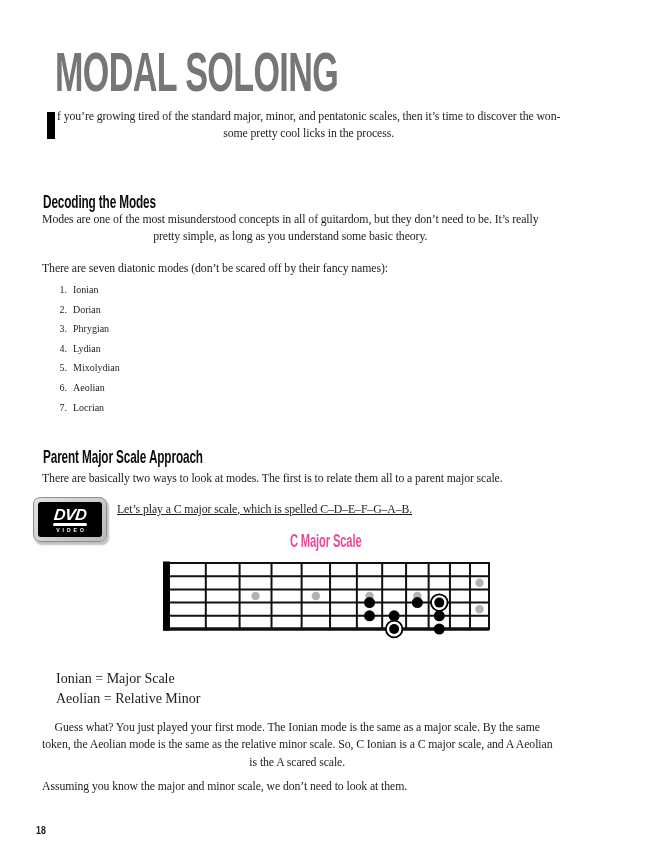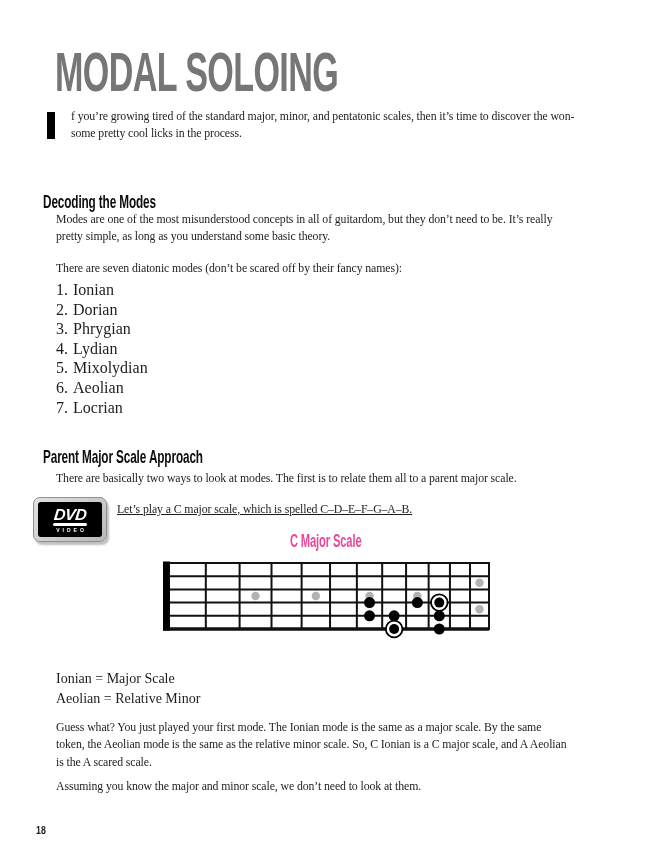--- a/index.html
+++ b/index.html
@@ -23,36 +23,36 @@
   }
   #h-decoding{top:192px;}
   #h-parent{top:447px;}
   .diagram-title{
     position:absolute;left:160px;top:531px;width:332px;text-align:center;
     font-family:"Liberation Sans", sans-serif;font-weight:bold;font-size:18px;
     color:#ec4899;letter-spacing:-0.2px;
   }
   .diagram-title span{display:inline-block;transform:scaleX(0.62);transform-origin:center top;white-space:nowrap;}
   
-  .para{position:absolute;left:56px;font-size:11.8px;letter-spacing:-0.1px;}
+  .para{position:absolute;left:42px;font-size:11.8px;letter-spacing:-0.1px;text-align:center;}
   .para .ln{white-space:nowrap;line-height:17px;height:17px;}
   #intro{top:108px;}
   #intro .ln:nth-child(1),#intro .ln:nth-child(2){padding-left:15px;}
   #p-decoding1{top:211px;}
   #p-decoding2{top:260px;}
   #p-parent1{top:470px;}
   #p-guess{top:719px;}
   #p-guess .ln{line-height:17.3px;height:17.3px;}
   #p-assume{top:778px;}
   .dropcap{
     position:absolute;left:47px;top:112px;display:block;width:8px;height:27px;
     background:#000;color:transparent;overflow:hidden;font-size:2px;
   }
   
-  .mode-list{position:absolute;left:56px;top:280px;font-size:16px;}
+  .mode-list{position:absolute;left:56px;top:280px;font-size:10px;}
   .mode-row{line-height:19.6px;height:19.6px;white-space:nowrap;}
   .mode-num{display:inline-block;width:11px;text-align:right;margin-right:6px;}
   
   .equations{position:absolute;left:56px;top:669px;font-size:14px;}
   .equations .ln{line-height:20px;height:20px;white-space:nowrap;}
   
   .dvd-icon{
     position:absolute;left:33px;top:497px;width:74px;height:45px;box-sizing:border-box;
     background:linear-gradient(135deg,#e2e2e2,#b9b9b9);
     border:1px solid #8f8f8f;border-radius:7px;padding:4px;

